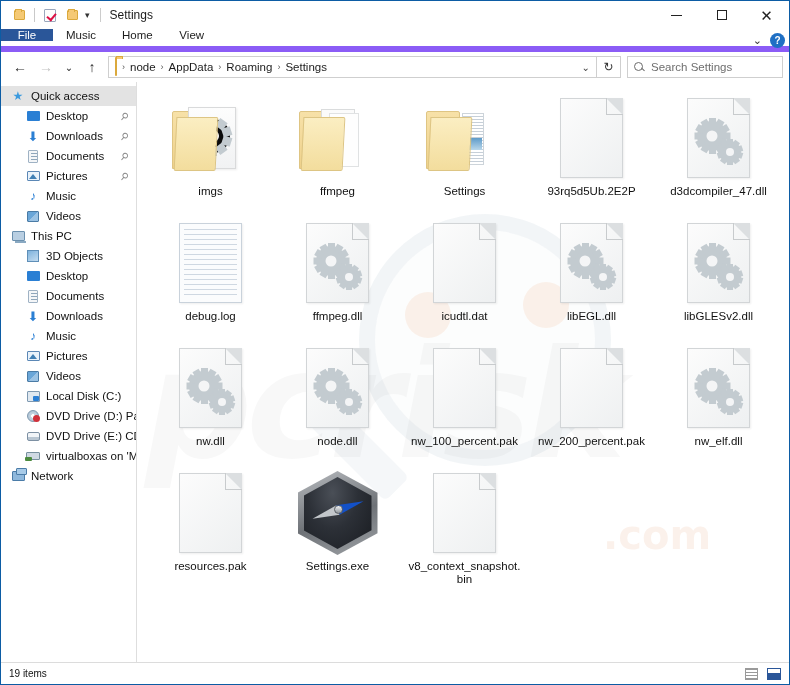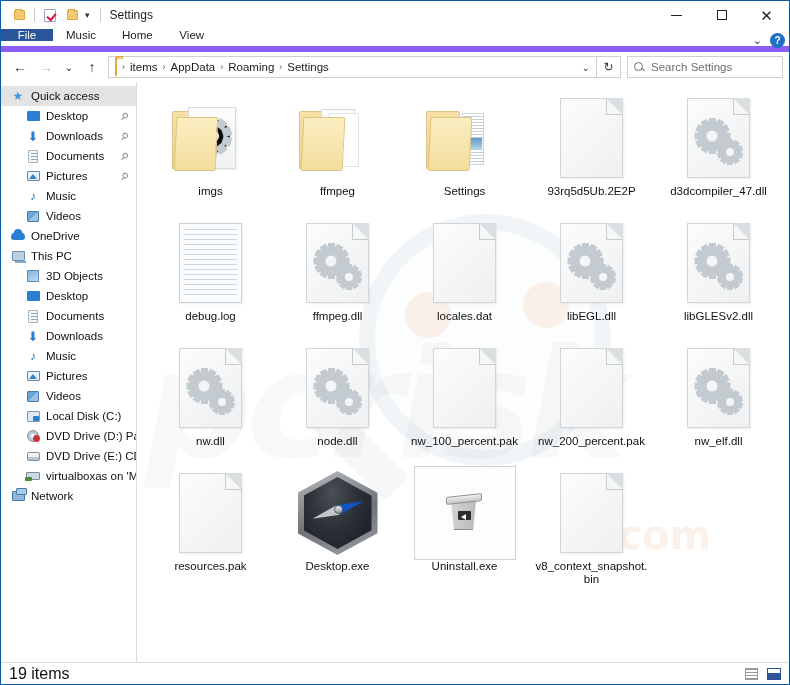--- a/index.html
+++ b/index.html
@@ -459,21 +459,21 @@
     border-radius: 50%; background: rgba(235,150,90,0.12);
   }
 
   
   .statusbar {
     height: 22px; flex: 0 0 22px;
     border-top: 1px solid #dcdcdc;
     display: flex; align-items: center;
     padding: 0 8px; background: #ffffff;
   }
-  .status-text { font-size: 16px; color: #111; }
+  .status-text { font-size: 10px; color: #111; }
   .status-right { margin-left: auto; display: flex; align-items: center; gap: 9px; }
   .vw-details {
     width: 13px; height: 12px;
     background: repeating-linear-gradient(#9a9a9a 0 1px, #fff 1px 3px);
     border: 1px solid #9a9a9a;
   }
   .vw-icons {
     width: 14px; height: 12px; border: 1px solid #2a5699;
     background: linear-gradient(#fff 0 40%, #2a5699 40% 100%);
   }
@@ -524,21 +524,21 @@
 
   <div class="addrbar">
     <span class="navbtn">←</span>
     <span class="navbtn disabled">→</span>
     <span class="navbtn small">⌄</span>
     <span class="navbtn">↑</span>
 
     <div class="crumbbox">
       <span class="crumb-folder"><span class="folder-mini"></span></span>
       <span class="crumb-sep">›</span>
-      <span class="crumb">items</span>
+      <span class="crumb">node</span>
       <span class="crumb-sep">›</span>
       <span class="crumb">AppData</span>
       <span class="crumb-sep">›</span>
       <span class="crumb">Roaming</span>
       <span class="crumb-sep">›</span>
       <span class="crumb">Settings</span>
       <span class="crumb-caret">⌄</span>
     </div>
     <span class="refreshbtn">↻</span>
 
@@ -589,26 +589,20 @@
           <span class="ico">
             <span class="i-music">♪</span>
           </span>
           <span>Music</span>
         </div>
         <div class="nav-item lvl1">
           <span class="ico">
             <span class="i-video"></span>
           </span>
           <span>Videos</span>
-        </div>
-        <div class="nav-item lvl0">
-          <span class="ico">
-            <span class="i-cloud"></span>
-          </span>
-          <span>OneDrive</span>
         </div>
         <div class="nav-item lvl0">
           <span class="ico">
             <span class="i-pc"></span>
           </span>
           <span>This PC</span>
         </div>
         <div class="nav-item lvl1">
           <span class="ico">
             <span class="i-3d"></span>
@@ -833,21 +827,21 @@
             </span>
             <span class="label">ffmpeg.dll</span>
           </div>
           <div class="tile">
             <span class="iconwrap">
               <span class="ic ic-page">
                 <span class="fold"></span>
                 <span class="fold2"></span>
               </span>
             </span>
-            <span class="label">locales.dat</span>
+            <span class="label">icudtl.dat</span>
           </div>
           <div class="tile">
             <span class="iconwrap">
               <span class="ic ic-page">
                 <span class="fold"></span>
                 <span class="fold2"></span>
                 <span class="gear big">
                   <span class="teeth">
                     <i style="width:7px;height:8px;margin-left:-3.5px;margin-top:-4px;transform:rotate(0deg) translateY(-14px);"></i>
                     <i style="width:7px;height:8px;margin-left:-3.5px;margin-top:-4px;transform:rotate(30deg) translateY(-14px);"></i>
@@ -1067,31 +1061,21 @@
           <div class="tile">
             <span class="iconwrap">
               <span class="ic ic-hex">
                 <span class="hexshape"></span>
                 <span class="hexinner"></span>
                 <span class="needle-s"></span>
                 <span class="needle-b"></span>
                 <span class="hub"></span>
               </span>
             </span>
-            <span class="label">Desktop.exe</span>
-          </div>
-          <div class="tile sel">
-            <span class="iconwrap">
-              <span class="ic ic-trash">
-                <span class="trash-body"></span>
-                <span class="trash-lid"></span>
-                <span class="trash-mark"></span>
-              </span>
-            </span>
-            <span class="label">Uninstall.exe</span>
+            <span class="label">Settings.exe</span>
           </div>
           <div class="tile">
             <span class="iconwrap">
               <span class="ic ic-page">
                 <span class="fold"></span>
                 <span class="fold2"></span>
               </span>
             </span>
             <span class="label">v8_context_snapshot.bin</span>
           </div>

